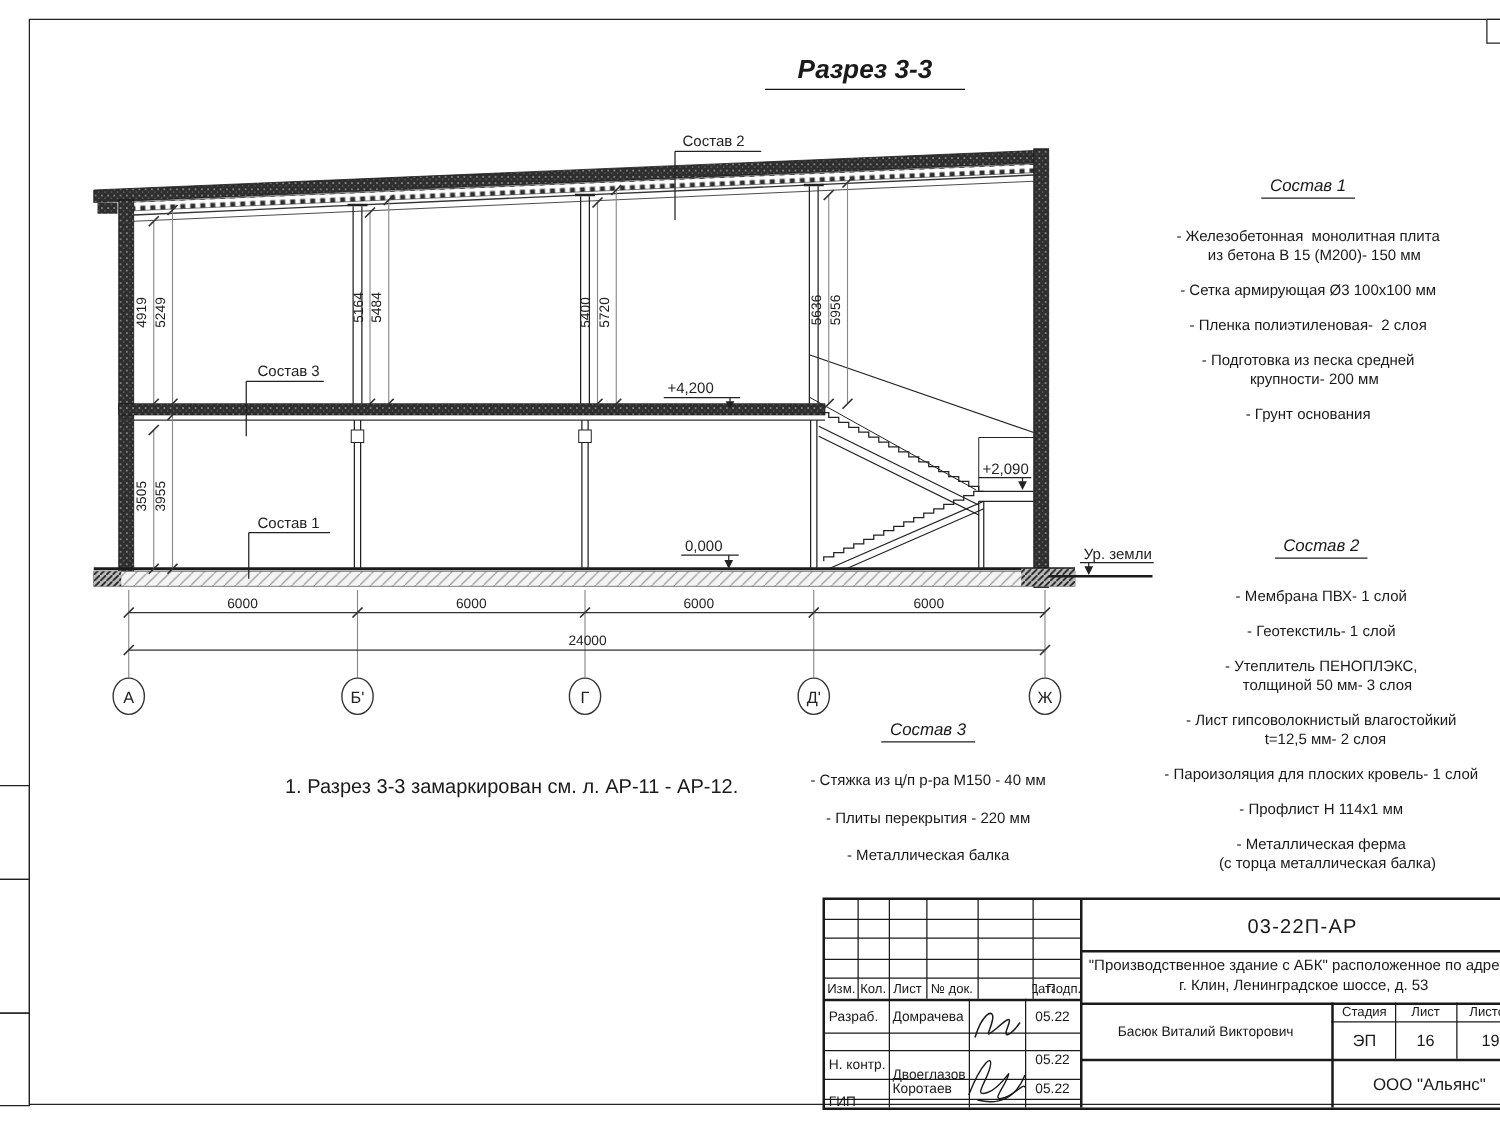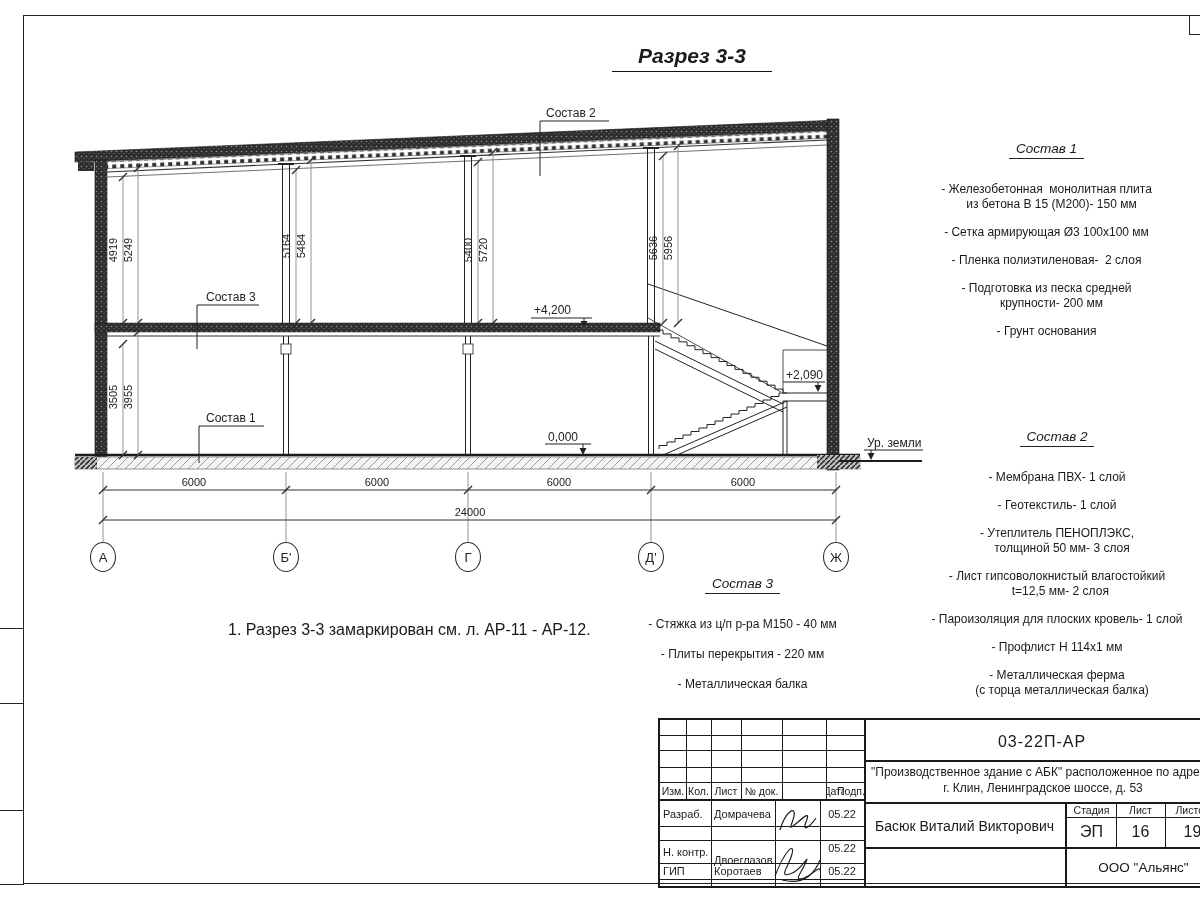--- a/index.html
+++ b/index.html
@@ -17,22 +17,22 @@
   .comp .chead-wrap{text-align:center;margin-bottom:23px;}
   .comp .chead{display:inline-block;font-style:italic;font-size:13.5px;border-bottom:1px solid #222;padding:0 7px 2px 7px;}
   .comp .citem{margin-bottom:13px;}
   .comp .cline{display:flex;justify-content:center;white-space:pre;}
   .note{position:absolute;left:228px;top:621px;font-size:16px;}
   
   .tb{position:absolute;left:658px;top:718px;width:560px;height:166px;border:2px solid #1a1a1a;box-sizing:content-box;}
   .tb .vl,.tb .hl{position:absolute;background:#1a1a1a;}
   .tb .cell{position:absolute;display:flex;align-items:center;justify-content:center;text-align:center;overflow:hidden;}
   .tb .cell.left{justify-content:flex-start;text-align:left;}
-  .f10{font-size:10.5px;} .f11{font-size:11px;} .f115{font-size:14px;}
-  .f13{font-size:16px;} .f135{font-size:13.5px;} .f16{font-size:16px;letter-spacing:1px;}
+  .f10{font-size:10.5px;} .f11{font-size:11px;} .f115{font-size:11px;}
+  .f13{font-size:13px;} .f135{font-size:13.5px;} .f16{font-size:16px;letter-spacing:1px;}
   svg text{font-family:"Liberation Sans",sans-serif;fill:#222;}
 </style>
 </head>
 <body>
 
 <div class="frame"></div>
 <div class="corner-box"></div>
 <div class="side-box" style="top:628px;height:76px;"></div>
 <div class="side-box" style="top:703px;height:108px;"></div>
 <div class="side-box" style="top:810px;height:75px;"></div>
@@ -342,21 +342,21 @@
   <div class="cell f10" style="left:81px;top:62px;width:41px;height:17px;">№ док.</div>
   <div class="cell f10" style="left:122px;top:62px;width:44px;height:17px;padding-left:47px;">Подп.</div>
   <div class="cell f10" style="left:166px;top:62px;width:18px;height:17px;">Дата</div>
 
   <div class="cell left f11" style="left:3px;top:81px;width:48px;height:25px;">Разраб.</div>
   <div class="cell left f11" style="left:54px;top:81px;width:61px;height:25px;">Домрачева</div>
   <div class="cell f11" style="left:160px;top:81px;width:44px;height:25px;">05.22</div>
   <div class="cell left f11" style="left:3px;top:120px;width:48px;height:23px;">Н. контр.</div>
   <div class="cell left f11" style="left:54px;top:128px;width:61px;height:23px;">Двоеглазов</div>
   <div class="cell f11" style="left:160px;top:118px;width:44px;height:20px;">05.22</div>
-  <div class="cell left f11" style="left:3px;top:143px;width:48px;height:16px;">ГИП</div>
+  <div class="cell left f11" style="left:3px;top:154px;width:48px;height:16px;">ГИП</div>
   <div class="cell left f11" style="left:54px;top:143px;width:61px;height:16px;">Коротаев</div>
   <div class="cell f11" style="left:160px;top:141px;width:44px;height:20px;">05.22</div>
 
   <svg class="abs" style="left:116px;top:82px;" width="44" height="36">
     <path d="M4,28 C10,8 20,4 18,14 C16,24 10,30 22,20 C30,13 34,10 30,20 C26,30 33,26 40,16" stroke="#1a1a1a" fill="none" stroke-width="1.2"></path>
   </svg>
   <svg class="abs" style="left:110px;top:120px;" width="52" height="44">
     <path d="M5,36 C15,10 25,2 22,14 C19,26 8,38 20,34 C32,30 40,12 36,22 C32,32 22,42 34,38 C44,34 49,26 50,30" stroke="#1a1a1a" fill="none" stroke-width="1.1"></path>
     <path d="M12,40 C28,44 42,40 50,20" stroke="#1a1a1a" fill="none" stroke-width="1.1"></path>
   </svg>

